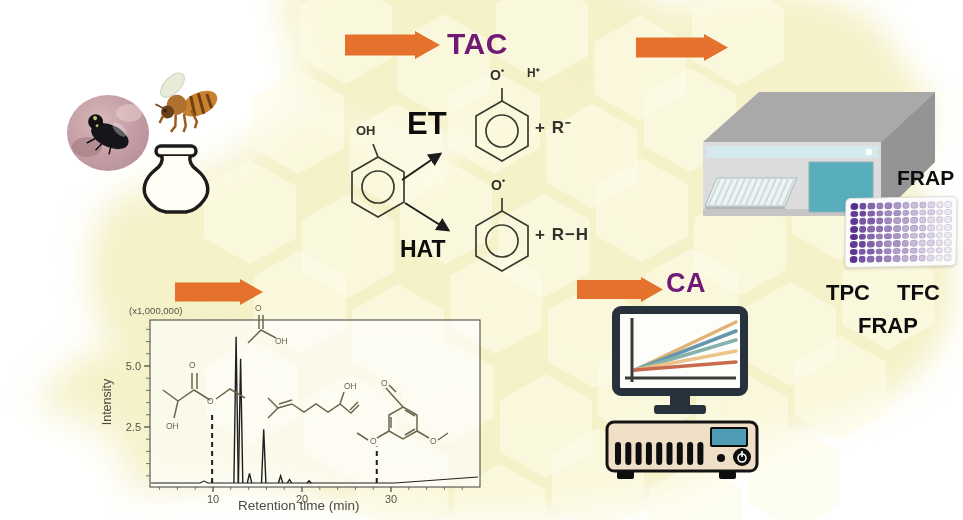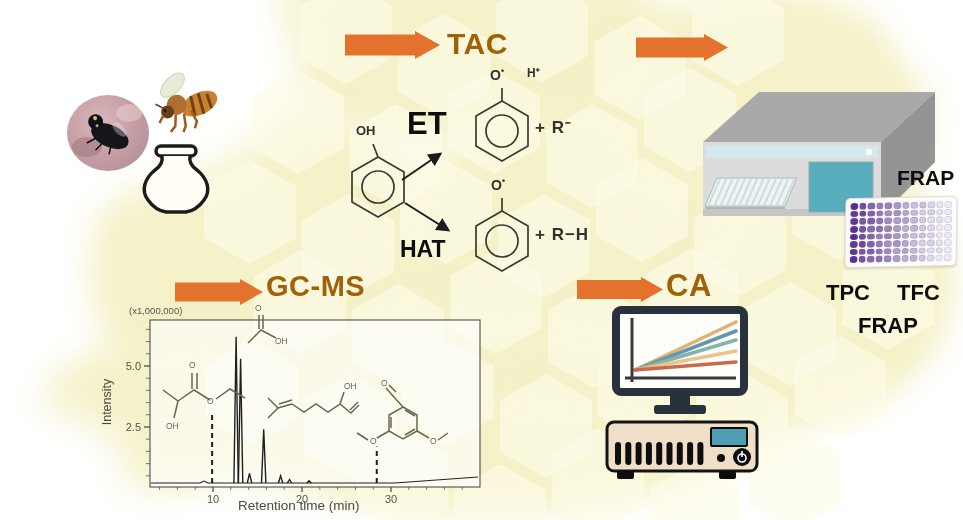--- a/index.html
+++ b/index.html
@@ -7,21 +7,21 @@
           font-family:"Liberation Sans",sans-serif;}
   
   #bg{position:absolute;inset:0;z-index:0;}
   .blob{position:absolute;background:#f5f1c8;border-radius:50%;filter:blur(16px);}
   .wblob{position:absolute;background:#ffffff;border-radius:50%;filter:blur(22px);}
   .hex{position:absolute;width:92px;height:104px;background:rgba(253,251,233,.62);
        clip-path:polygon(50% 0,100% 25%,100% 75%,50% 100%,0 75%,0 25%);}
   
   .layer{position:absolute;inset:0;z-index:1;}
   .abs{position:absolute;}
-  .hlabel{position:absolute;font-weight:800;color:#a16207;letter-spacing:.5px;white-space:nowrap;}
+  .hlabel{position:absolute;font-weight:800;color:#701a75;letter-spacing:.5px;white-space:nowrap;}
   .mech{position:absolute;font-weight:800;color:#0d0d0d;white-space:nowrap;}
   .assay{position:absolute;font-weight:800;color:#0d0d0d;white-space:nowrap;font-size:21px;}
   .chem{position:absolute;color:#32322a;font-weight:700;white-space:nowrap;}
   .chem sup{font-size:9px;}
   .axis-note{position:absolute;color:#55554a;font-size:9.5px;white-space:nowrap;}
   .axis-label{position:absolute;color:#4a4a40;font-size:13px;white-space:nowrap;}
   
   #microplate{position:absolute;left:845px;top:197px;width:112px;height:70px;background:#fcfcfc;
       border-radius:5px;border:1px solid #e3e0da;box-shadow:0 1px 3px rgba(0,0,0,.18);
       transform:rotate(-1.2deg) skewX(-2deg);
@@ -307,21 +307,20 @@
         <div class="well" style="background:rgb(238,236,243);"></div>
       </div>
 
     <div class="assay" style="left:826px;top:280px;font-size:22px;">TPC</div>
     <div class="assay" style="left:897px;top:280px;font-size:22px;">TFC</div>
     <div class="assay" style="left:858px;top:313px;font-size:22px;">FRAP</div>
 
     <svg class="abs" style="left:175px;top:279px;" width="88" height="26" viewBox="0 0 88 26">
       <polygon points="0,3.5 65,3.5 65,0 88,13 65,26 65,22.5 0,22.5" fill="#e4722c"></polygon>
     </svg>
-    <div class="hlabel" style="left:266px;top:270px;font-size:29px;">GC-MS</div>
 
     <div class="axis-note" style="left:129px;top:305px;">(x1,000,000)</div>
     <div class="axis-label" style="left:84px;top:395px;transform:rotate(-90deg);font-size:12.5px;">Intensity</div>
     <div class="axis-label" style="left:238px;top:498px;font-size:13.5px;">Retention time (min)</div>
 
     <svg id="chromatogram" class="abs" style="left:105px;top:300px;" width="385" height="220" viewBox="105 300 385 220">
       <rect x="150" y="320" width="330" height="167" fill="rgba(255,255,255,.62)" stroke="#3c3c3c" stroke-width="1"></rect>
       <g id="tick-layer">
           <line x1="159.6" y1="487" x2="159.6" y2="490" stroke="#555" stroke-width="0.8"></line>
           <line x1="177.4" y1="487" x2="177.4" y2="490" stroke="#555" stroke-width="0.8"></line>
@@ -397,21 +396,21 @@
         <text x="344" y="389">OH</text>
         <text x="381" y="386">O</text>
         <text x="370" y="444">O</text>
         <text x="430" y="444">O</text>
       </g>
     </svg>
 
     <svg class="abs" style="left:577px;top:277px;" width="86" height="25" viewBox="0 0 86 25">
       <polygon points="0,3 64,3 64,0 86,12.5 64,25 64,22 0,22" fill="#e4722c"></polygon>
     </svg>
-    <div class="hlabel" style="left:666px;top:268px;font-size:31px;">CA</div>
+    <div class="hlabel" style="left:666px;top:268px;font-size:27px;">CA</div>
 
     <svg class="abs" style="left:612px;top:306px;" width="136" height="112" viewBox="0 0 136 112">
       <rect x="4" y="4" width="128" height="82" rx="5" fill="#fdfdfa" stroke="#28323c" stroke-width="8"></rect>
       <g id="screen-lines">
           <line x1="23" y1="64" x2="124" y2="16" stroke="#e2b275" stroke-width="3.5" stroke-linecap="round"></line>
           <line x1="23" y1="64" x2="124" y2="25" stroke="#6496ad" stroke-width="3.5" stroke-linecap="round"></line>
           <line x1="23" y1="64" x2="124" y2="34" stroke="#83b3ab" stroke-width="3.5" stroke-linecap="round"></line>
           <line x1="23" y1="64" x2="124" y2="45" stroke="#ecc489" stroke-width="3.5" stroke-linecap="round"></line>
           <line x1="23" y1="64" x2="124" y2="56" stroke="#c96a4e" stroke-width="3.5" stroke-linecap="round"></line>
         </g>

